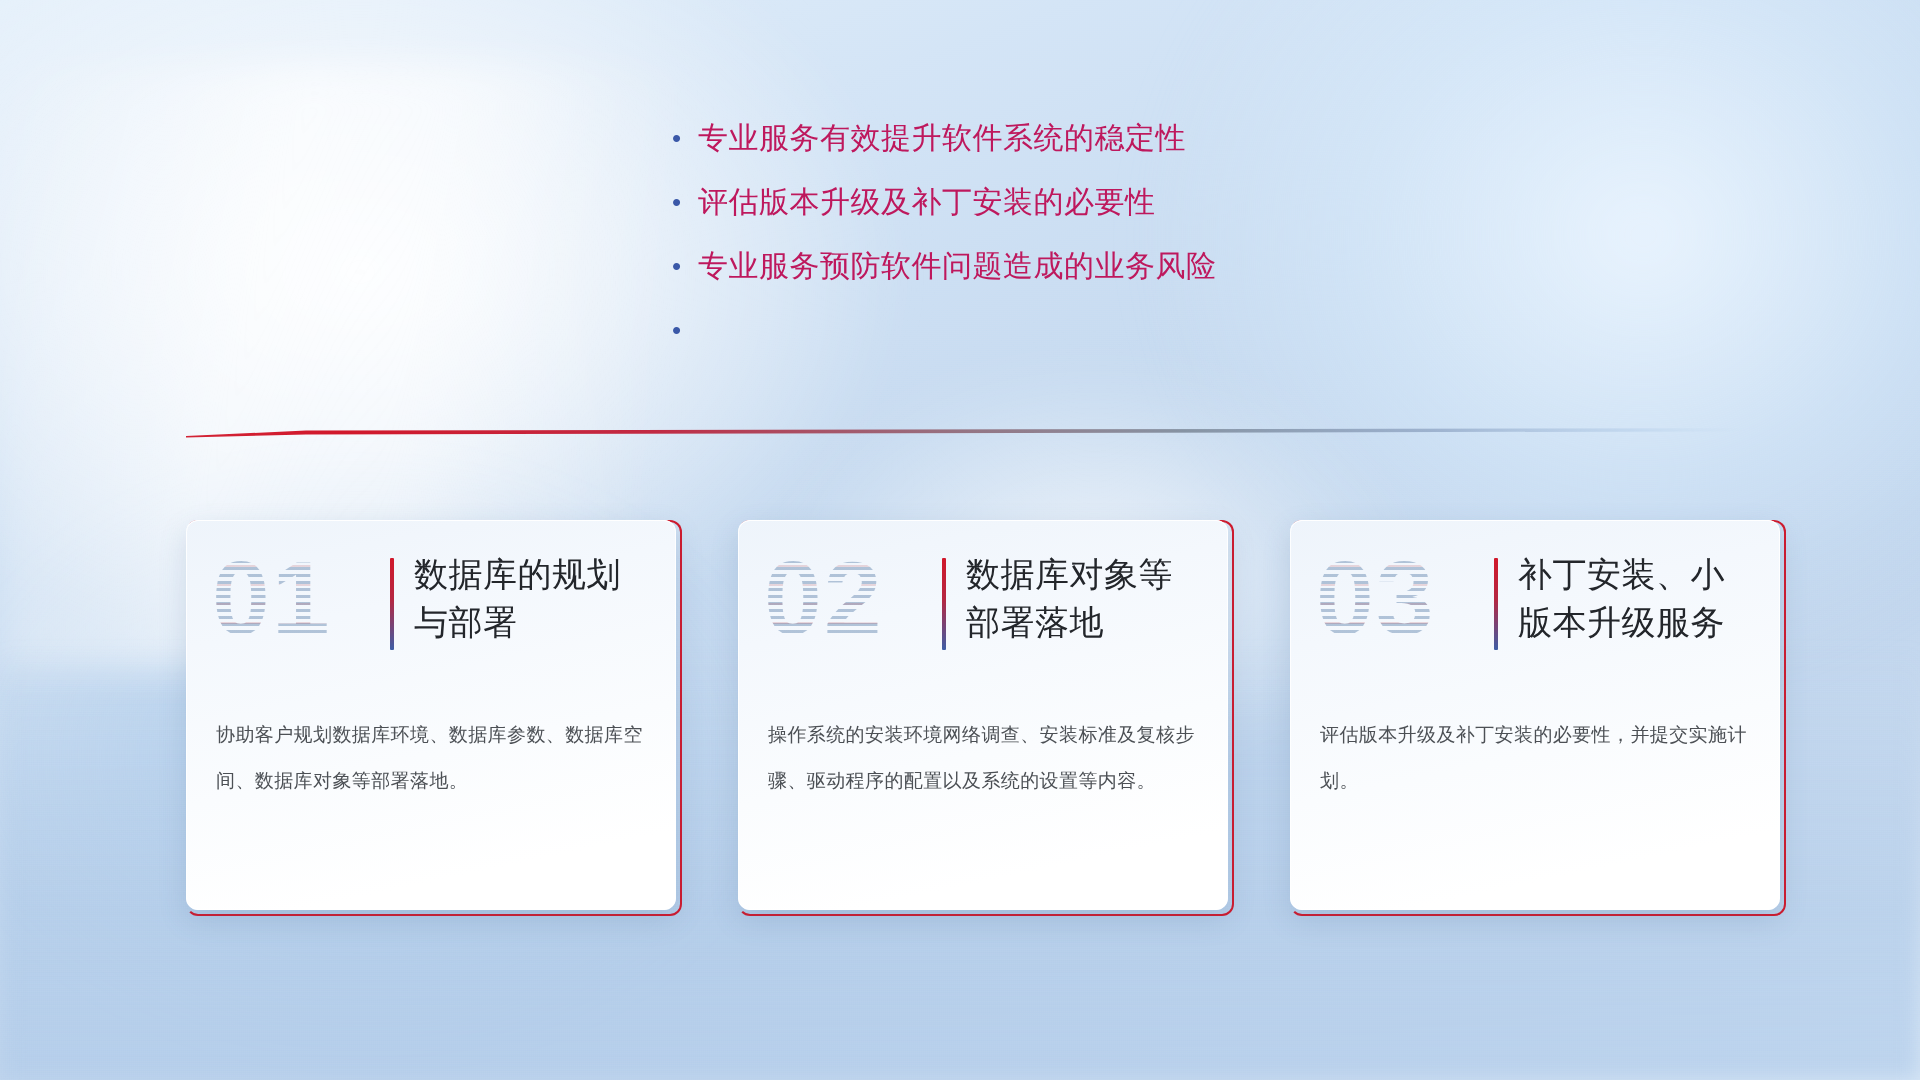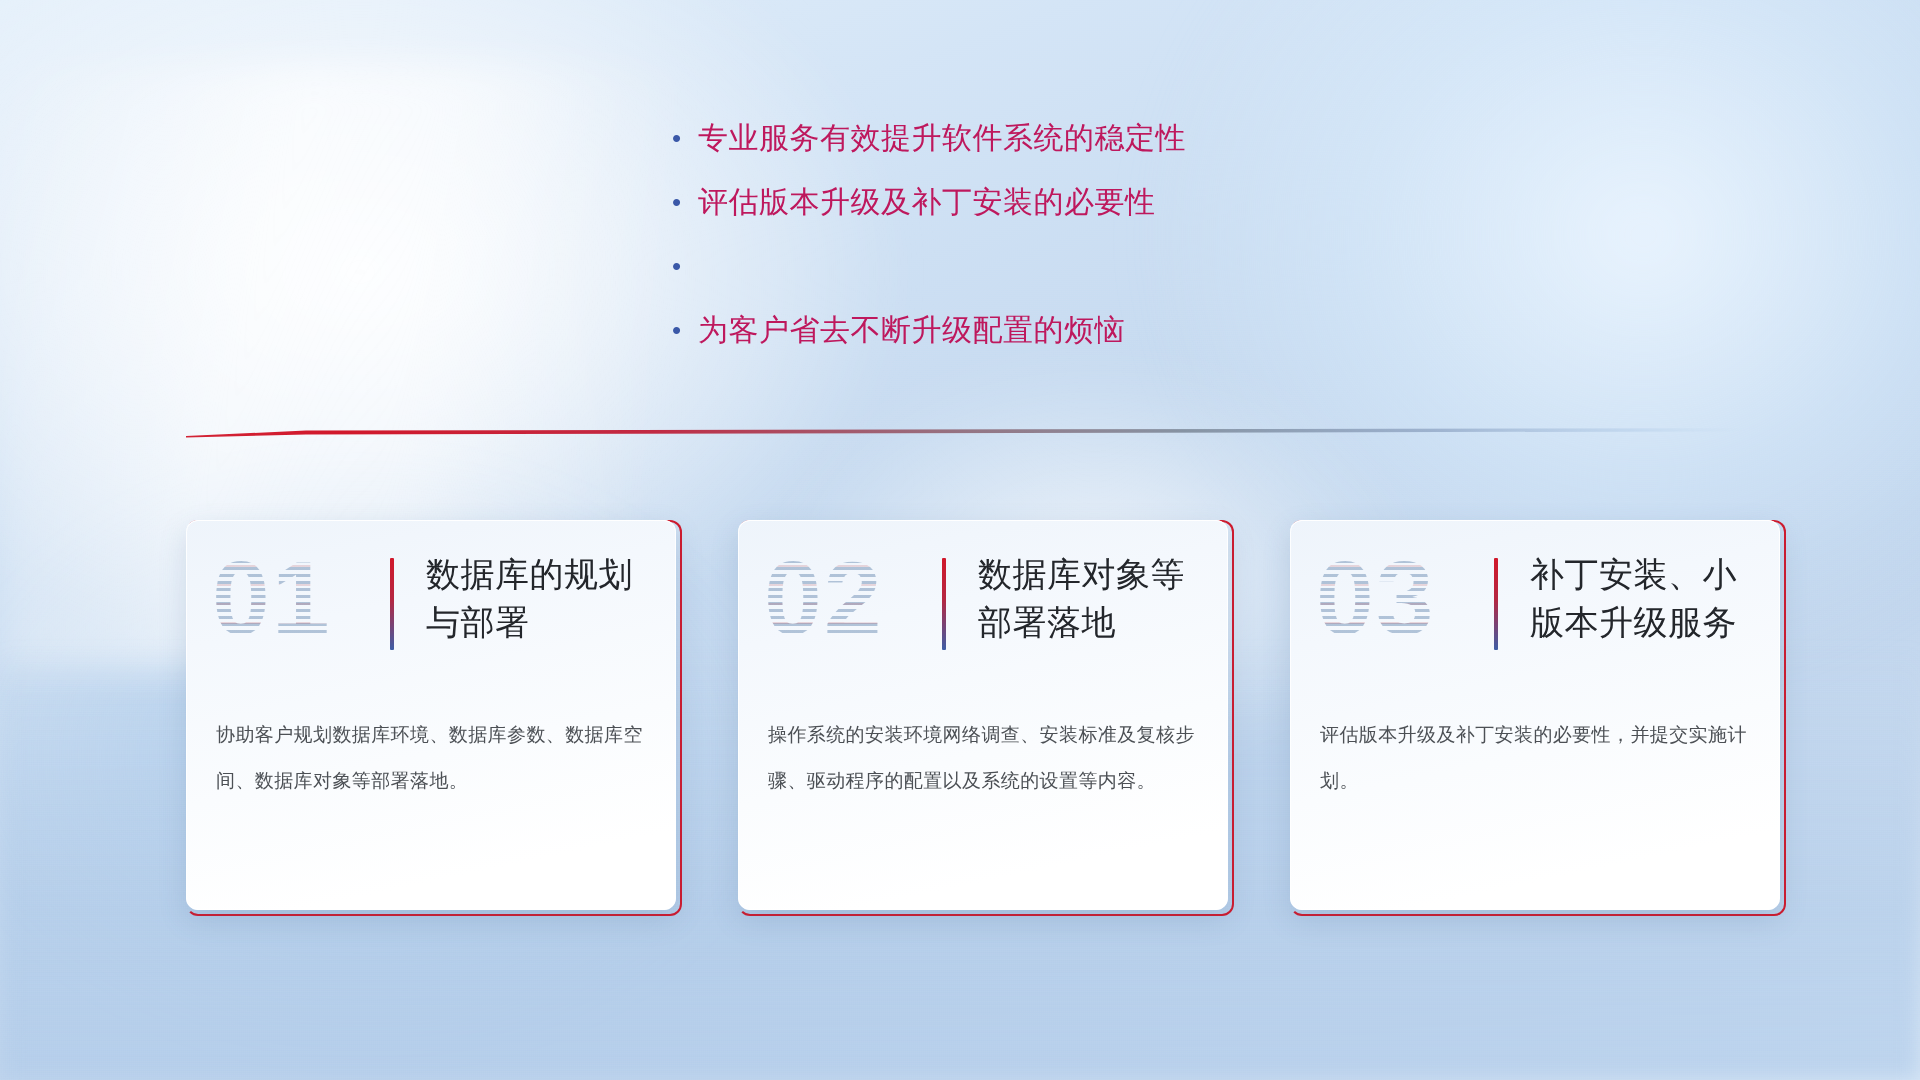--- a/index.html
+++ b/index.html
@@ -124,21 +124,21 @@
     -webkit-text-fill-color:transparent;
     opacity:.6;user-select:none;
   }
 
   .title-bar{
     position:absolute;left:204px;top:38px;width:4px;height:92px;
     background:linear-gradient(180deg,#d1182b 0%,#b52741 45%,#3e5ea6 100%);
     border-radius:1px;
   }
   .card-title{
-    position:absolute;left:240px;top:30px;width:230px;
+    position:absolute;left:228px;top:30px;width:230px;
     color:#23262b;font-size:34px;line-height:48px;font-weight:500;letter-spacing:.5px;
   }
   .card-desc{
     position:absolute;left:30px;top:192px;width:430px;
     color:#4c5055;font-size:19px;line-height:46px;letter-spacing:.4px;
   }
 </style>
 </head>
 <body>
 
@@ -157,24 +157,24 @@
     <div class="bullet-row">
       <span class="bullet-dot">•</span>
       <span class="bullet-text">专业服务有效提升软件系统的稳定性</span>
     </div>
     <div class="bullet-row">
       <span class="bullet-dot">•</span>
       <span class="bullet-text">评估版本升级及补丁安装的必要性</span>
     </div>
     <div class="bullet-row">
       <span class="bullet-dot">•</span>
-    </div>
-    <div class="bullet-row">
-      <span class="bullet-dot">•</span>
-      <span class="bullet-text">为客户省去不断升级配置的烦恼</span>
+      <span class="bullet-text">专业服务预防软件问题造成的业务风险</span>
+    </div>
+    <div class="bullet-row">
+      <span class="bullet-dot">•</span>
     </div>
   </div>
 
   <div class="divider-wrap">
     <svg viewBox="0 0 1560 16" preserveAspectRatio="none" aria-hidden="true">
       <defs>
         <linearGradient id="divgrad" x1="0" y1="0" x2="1" y2="0">
           <stop offset="0" stop-color="#d1182b" stop-opacity="0.95"></stop>
           <stop offset="0.10" stop-color="#d1182b" stop-opacity="1"></stop>
           <stop offset="0.30" stop-color="#c0203a" stop-opacity="0.95"></stop>

